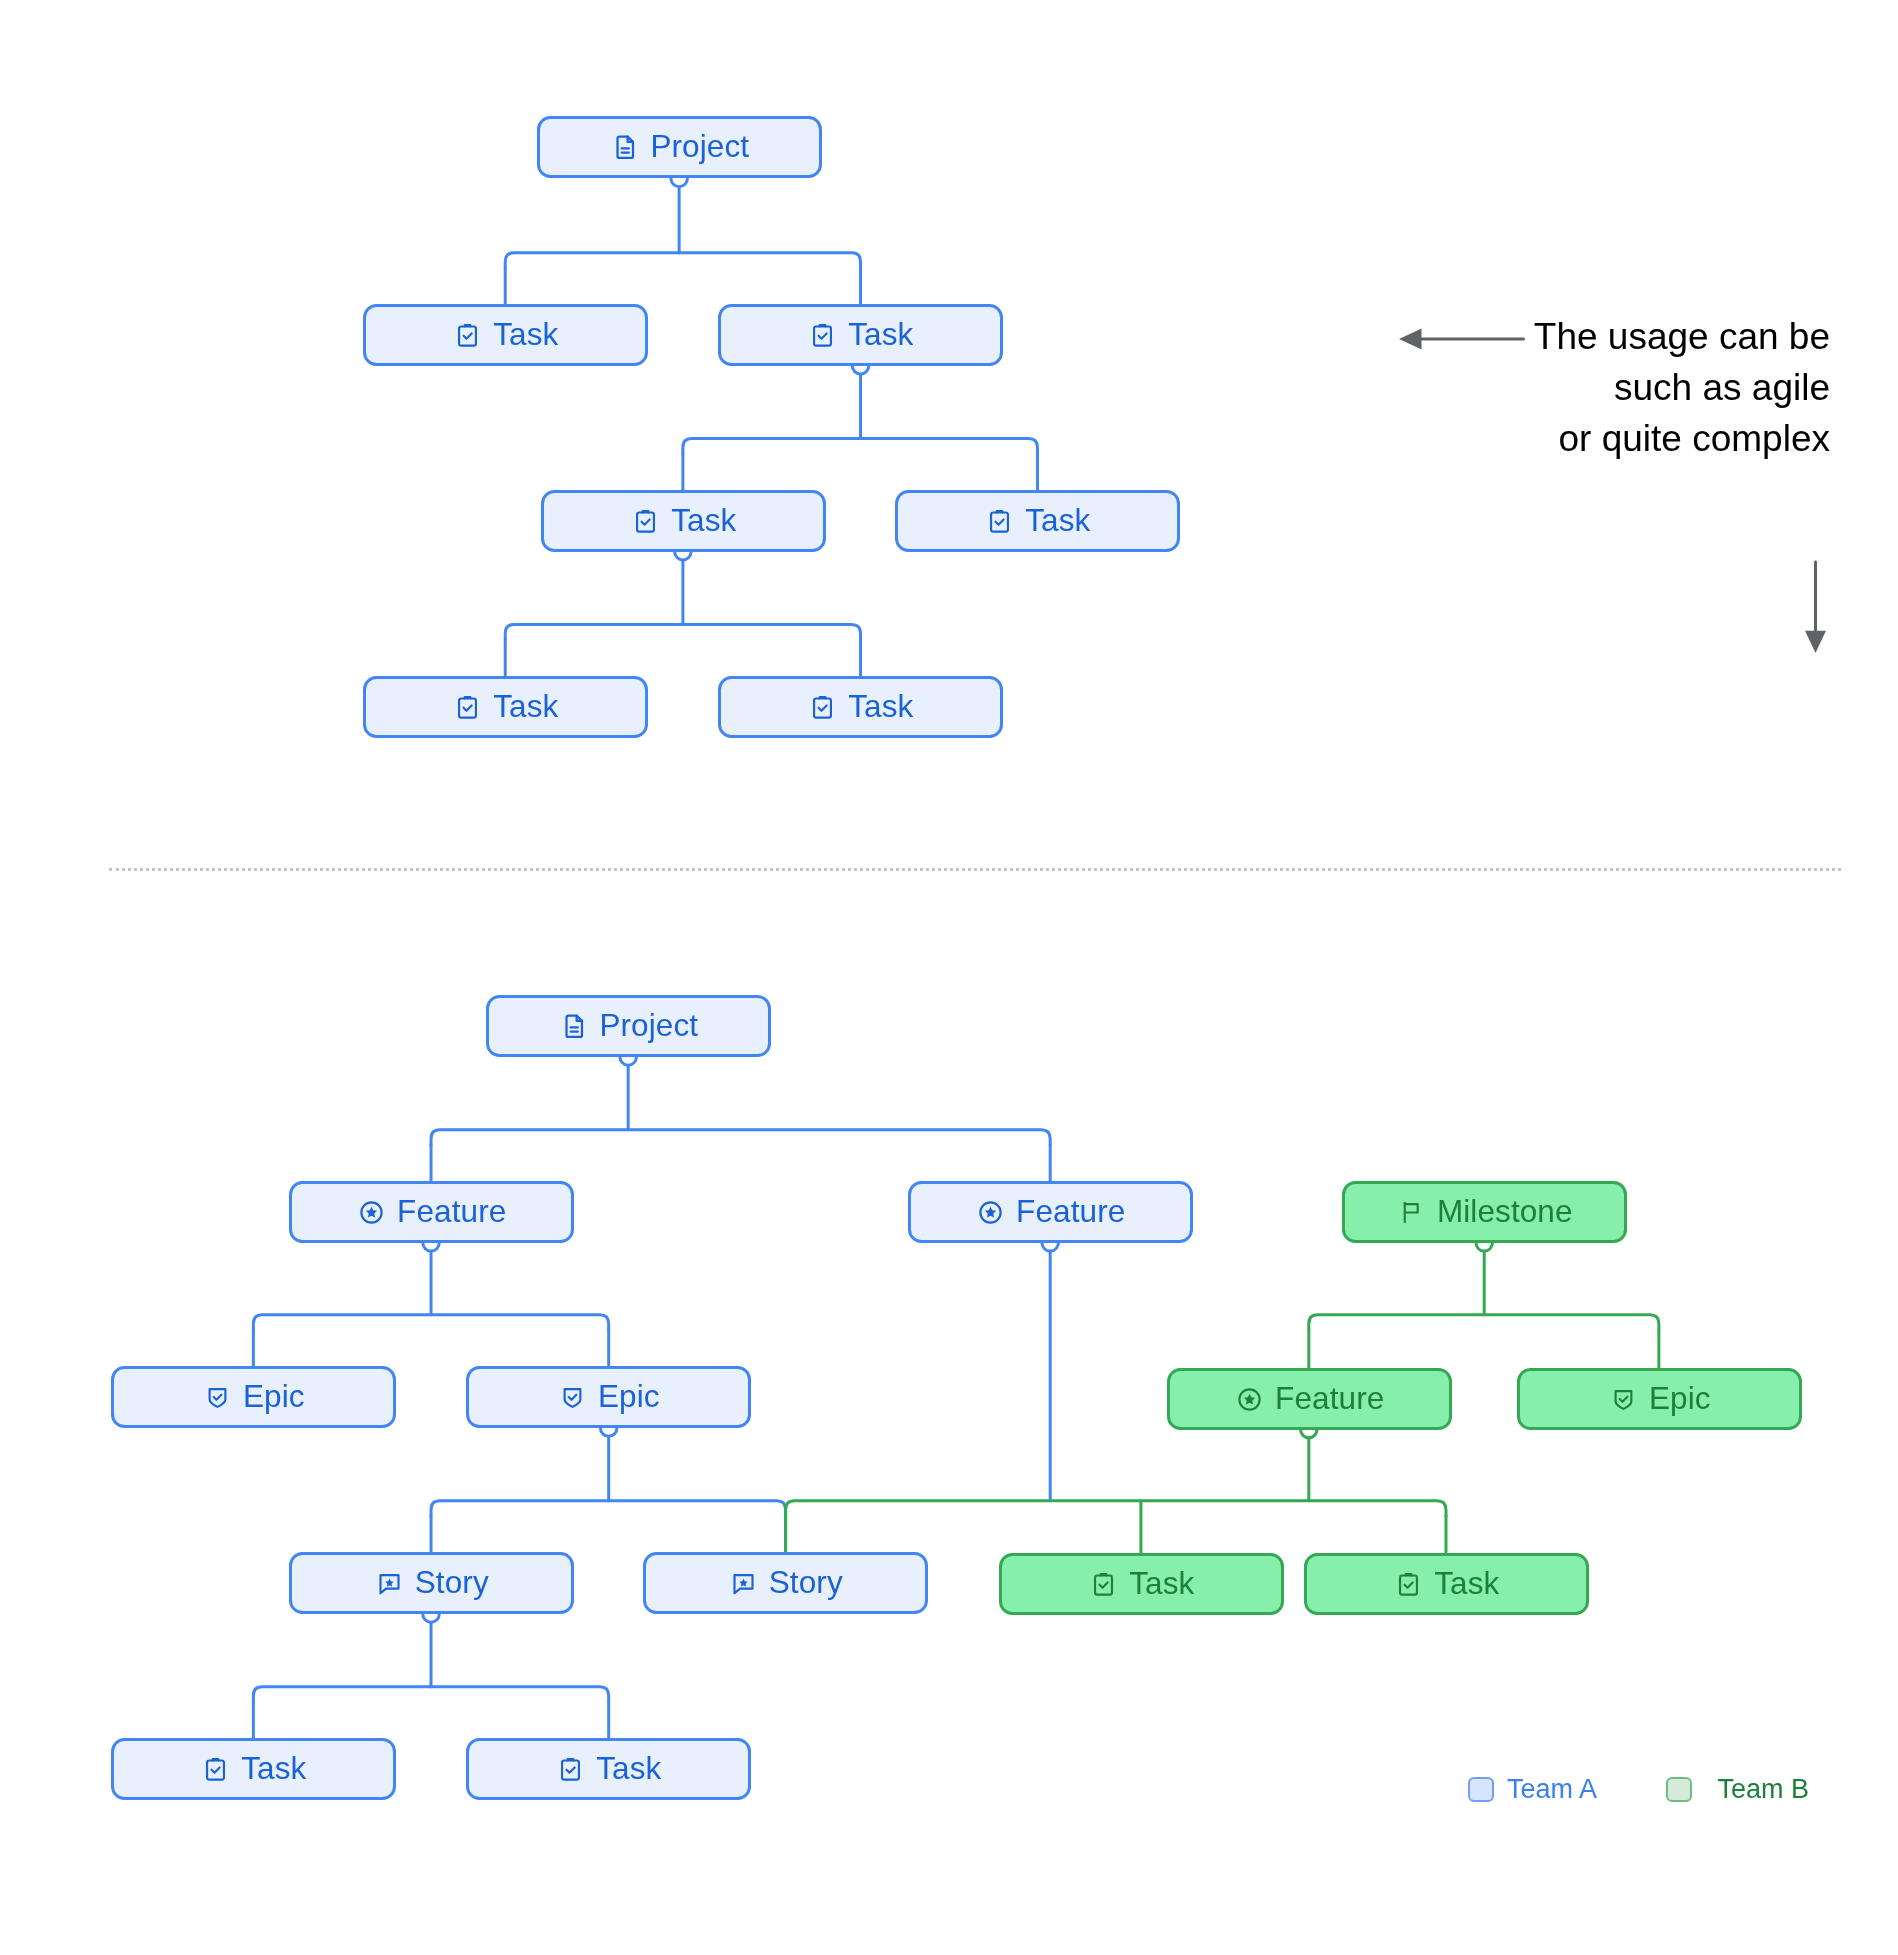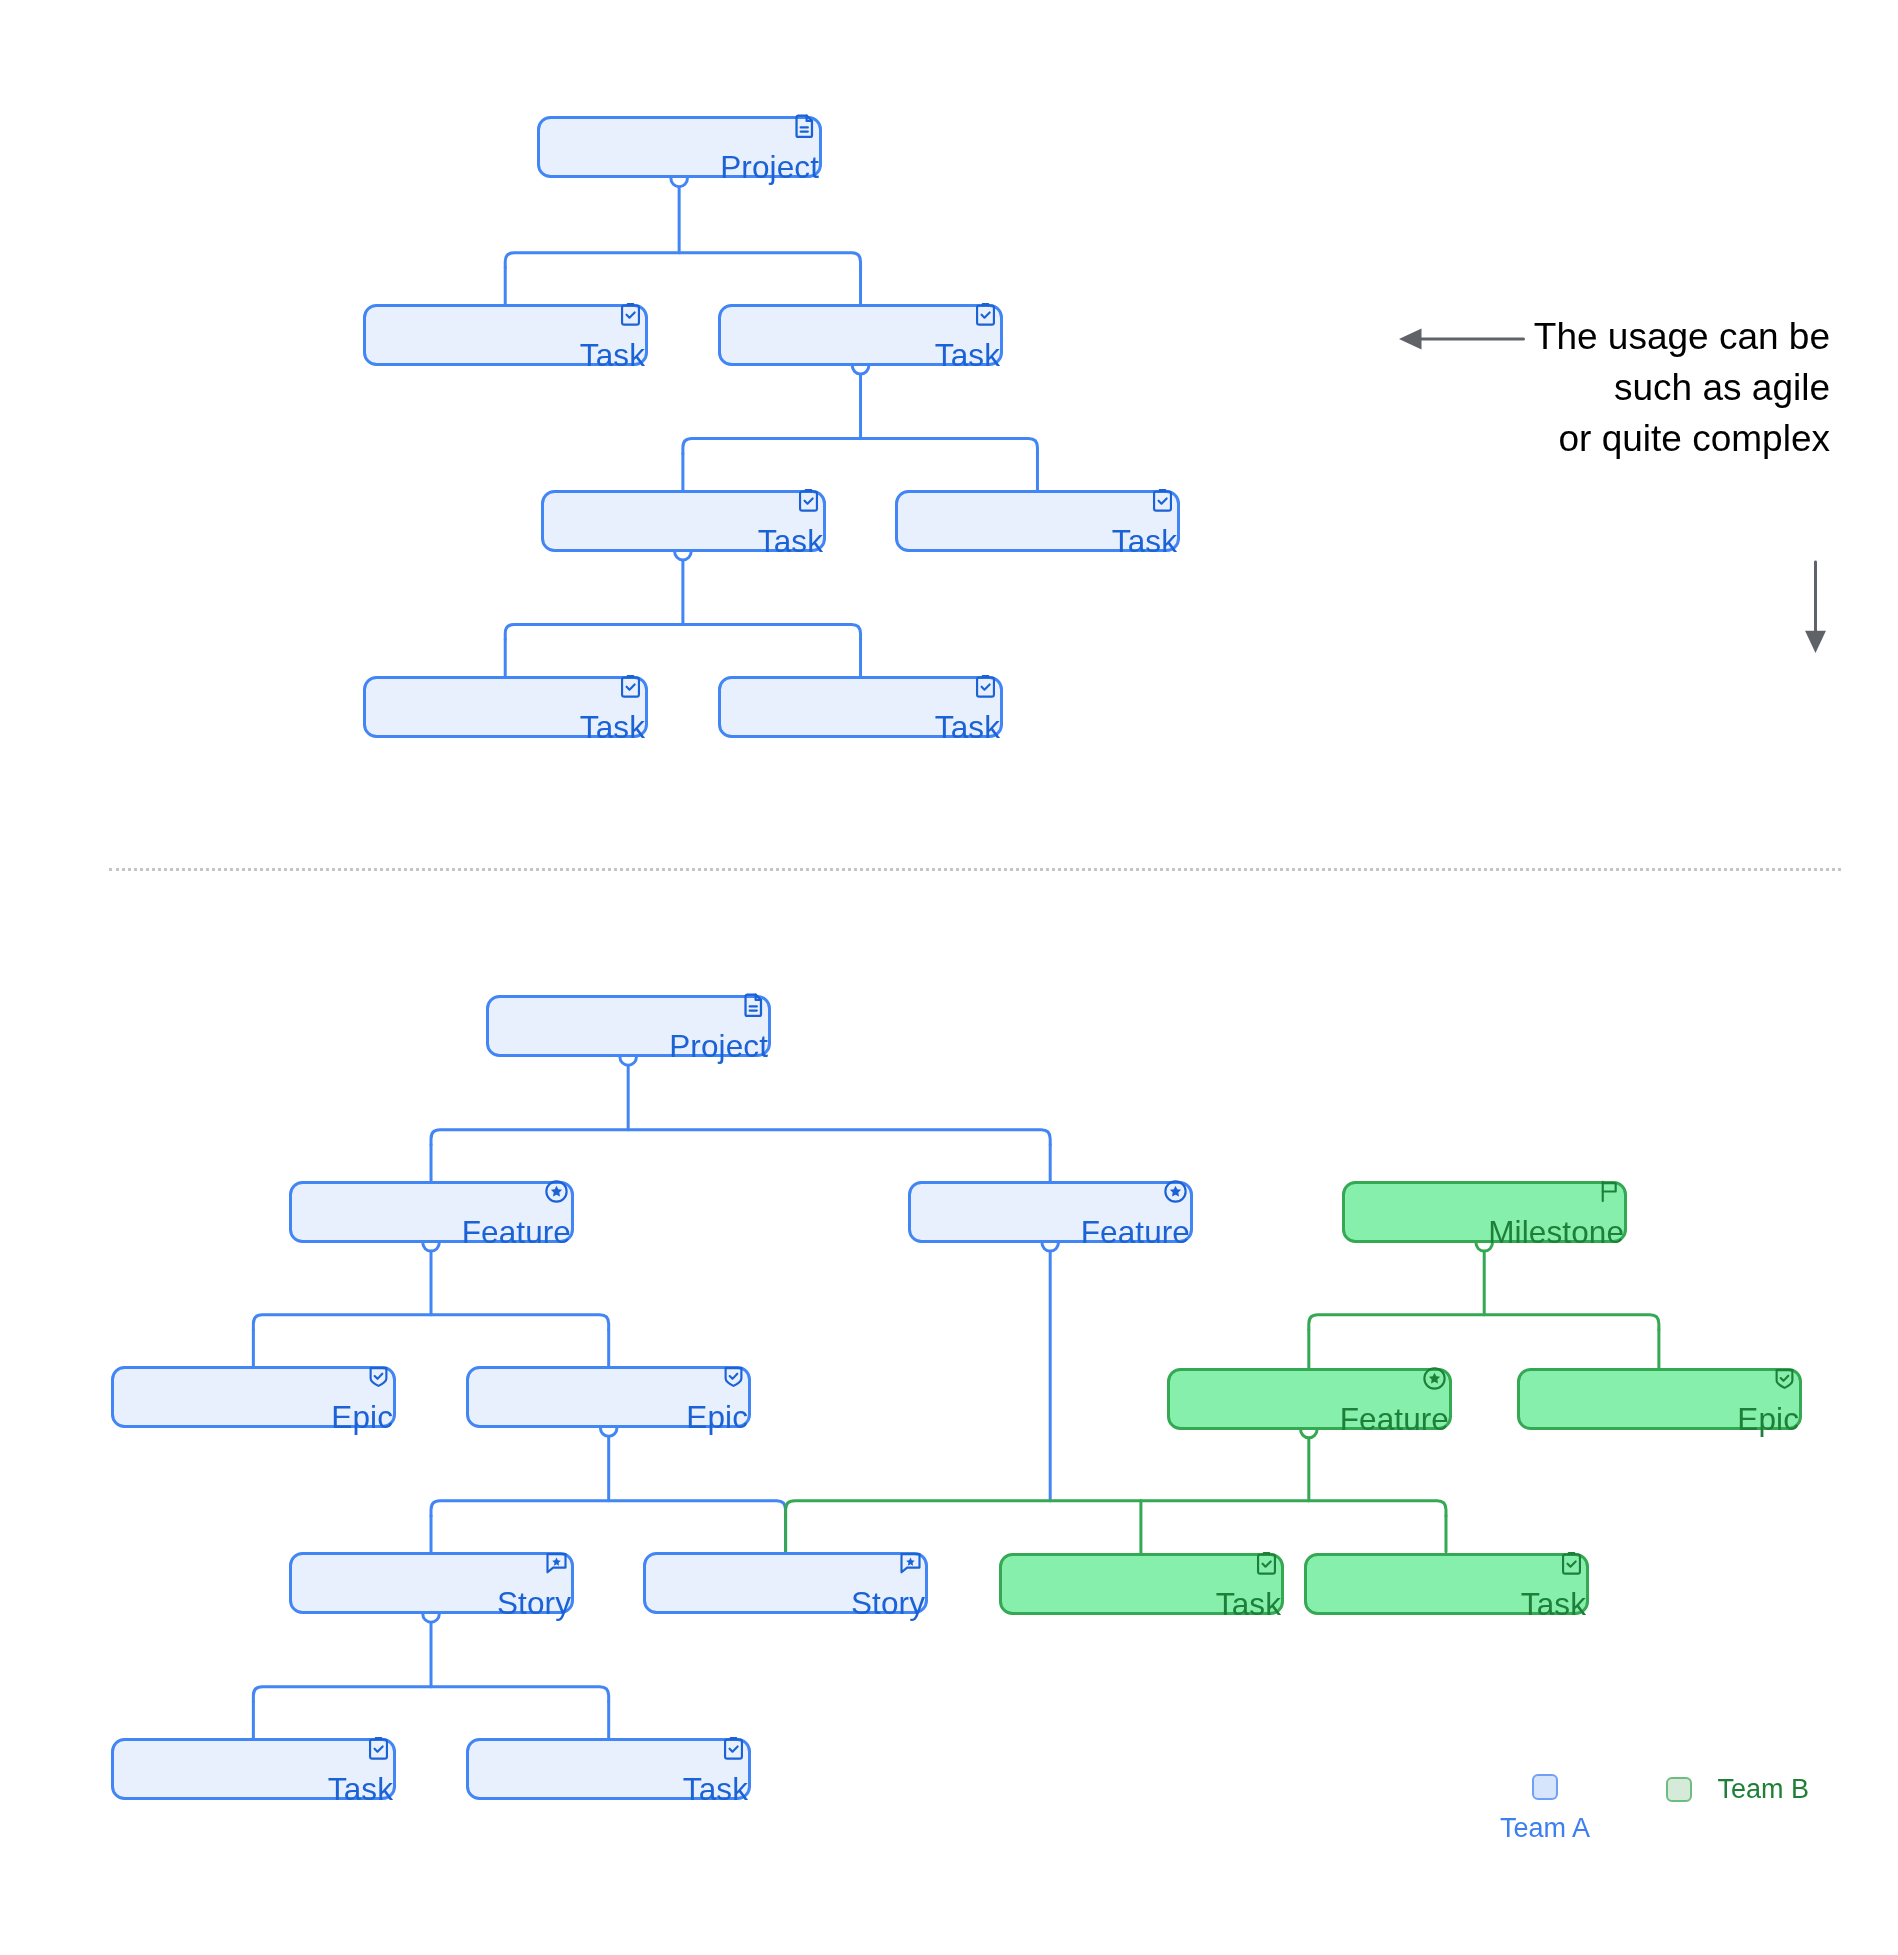--- a/index.html
+++ b/index.html
@@ -27,27 +27,26 @@
     height: 1955px;
     pointer-events: none;
   }
   .node {
     position: absolute;
     box-sizing: border-box;
     border-radius: 13.5px;
     border-width: 3px;
     border-style: solid;
     display: flex;
-    align-items: flex-end;
+    align-items: center;
     justify-content: center;
     gap: 10.5px;
     font-size: 31.5px;
     letter-spacing: 0.1px;
     white-space: nowrap;
-    flex-direction: column;
   }
   .node.team-a {
     background: #e8effd;
     border-color: #4285f4;
     color: #1a62d6;
   }
   .node.team-b {
     background: #86efac;
     border-color: #34a853;
     color: #1e8038;
@@ -410,21 +409,21 @@
     <span class="node-icon">
       <svg width="27" height="27" viewBox="0 0 24 24" fill="none" stroke="currentColor" stroke-width="1.9" stroke-linecap="round" stroke-linejoin="round">
           <rect x="4.5" y="4" width="15" height="17" rx="2"></rect>
           <path d="M9.5 4V2.8h5V4"></path>
           <path d="M8.5 12.2l2.6 2.6 4.6-4.6"></path>
         </svg>
     </span>
     <span class="node-label">Task</span>
   </div>
 
-  <div class="legend team-a" style="left:1500px;top:1774px;flex-direction:column;">
+  <div class="legend team-a" style="left:1468px;top:1774px;">
     <span class="swatch"></span>
     <span>Team A</span>
   </div>
 
   <div class="legend team-b" style="left:1666px;top:1774px;">
     <span class="swatch"></span>
     <span>Team B</span>
   </div>
 
 </div>

